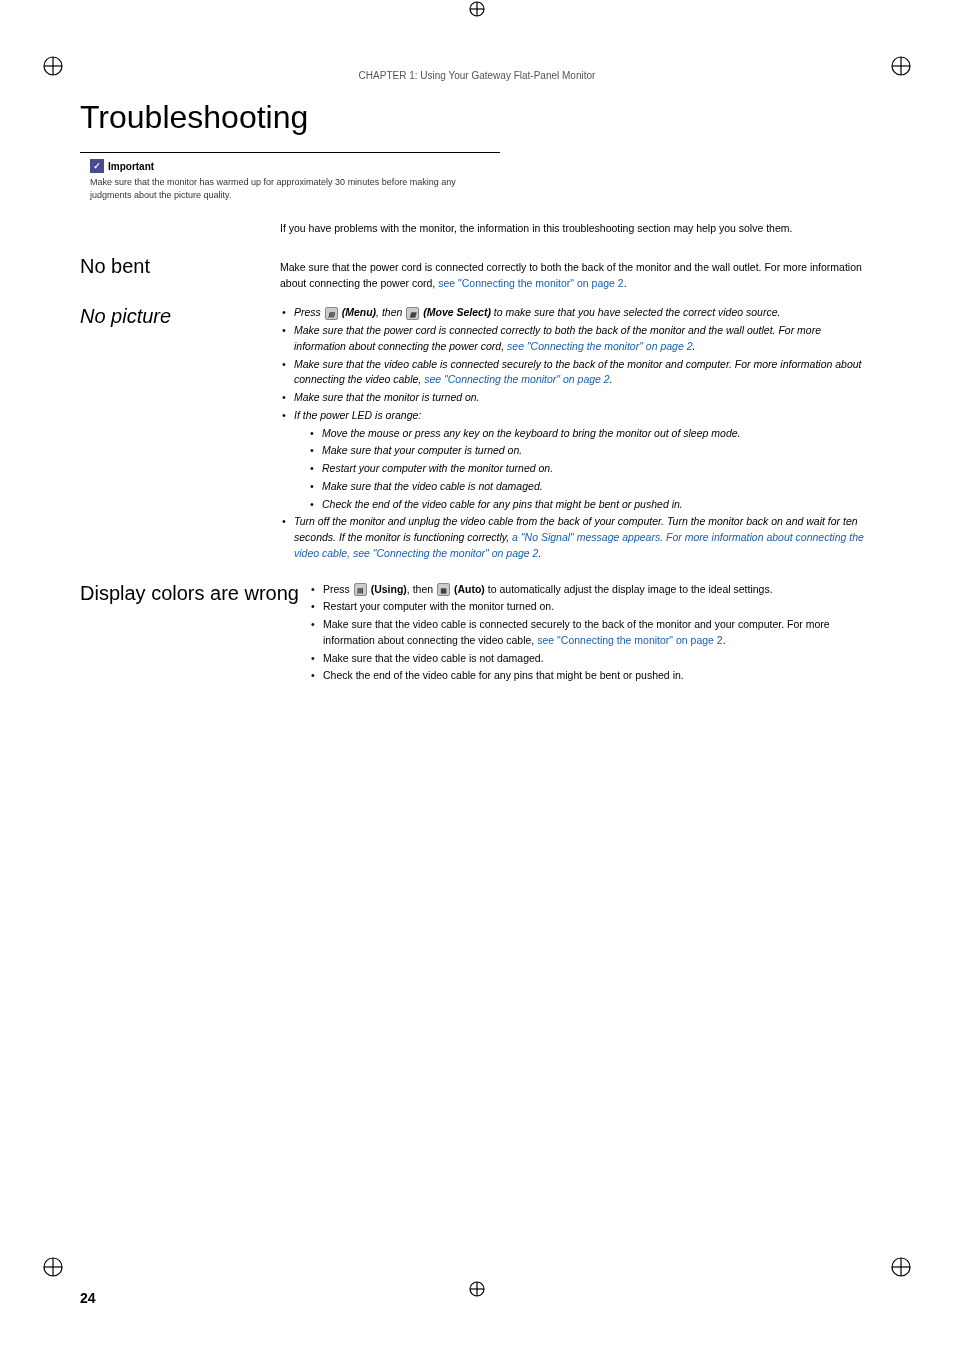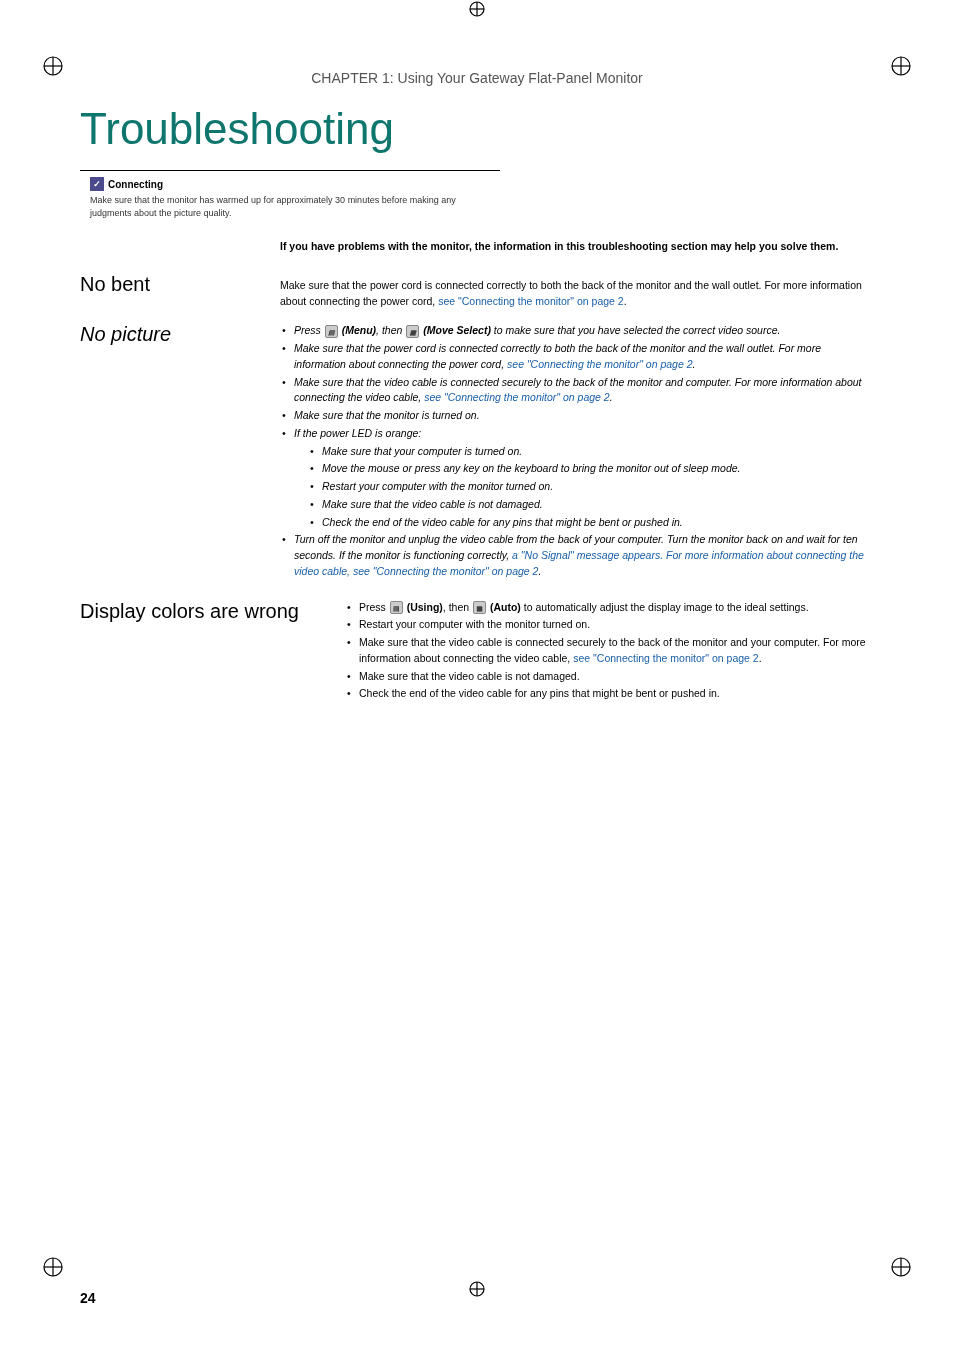--- a/index.html
+++ b/index.html
@@ -17,30 +17,30 @@
     .page {
       width: 954px;
       min-height: 1350px;
       background: #fff;
       position: relative;
       padding: 60px 80px 80px 80px;
     }
 
     .chapter-header {
       text-align: center;
-      font-size: 14px;
+      font-size: 10px;
       color: #555;
       margin-bottom: 18px;
       margin-top: 10px;
     }
 
     h1.page-title {
-      font-size: 44px;
+      font-size: 32px;
       font-weight: normal;
-      color: #0f766e;
+      color: #000000;
       margin-bottom: 16px;
       font-family: Arial, Helvetica, sans-serif;
     }
 
     .important-box {
       border-top: 1.5px solid #000;
       padding: 6px 10px;
       margin-bottom: 14px;
       max-width: 420px;
     }
@@ -204,59 +204,59 @@
     </svg>
   </div>
 
   <div class="chapter-header">CHAPTER 1: Using Your Gateway Flat-Panel Monitor</div>
 
   <h1 class="page-title">Troubleshooting</h1>
 
   <div class="important-box">
     <div class="imp-title">
       <span class="imp-check">✓</span>
-      <span>Connecting</span>
+      <span>Important</span>
     </div>
     <div class="imp-text">Make sure that the monitor has warmed up for approximately 30 minutes before making any judgments about the picture quality.</div>
   </div>
 
-  <p class="intro-text" style="margin-left:200px;font-weight:bold;">If you have problems with the monitor, the information in this troubleshooting section may help you solve them.</p>
+  <p class="intro-text" style="margin-left:200px;">If you have problems with the monitor, the information in this troubleshooting section may help you solve them.</p>
 
   <div style="display:flex; margin-bottom:14px;">
     <h2 style="font-size:20px; font-weight:normal; min-width:190px; margin-right:10px;">No bent</h2>
     <div style="flex:1;">
       <p style="font-size:10.5px; line-height:1.55; margin-top:4px;">
         Make sure that the power cord is connected correctly to both the back of the monitor and the wall outlet. For more information about connecting the power cord, <a class="link">see "Connecting the monitor" on page 2</a>.
       </p>
     </div>
   </div>
 
   <div style="display:flex; margin-bottom:18px;font-style:italic;">
     <h2 style="font-size:20px; font-weight:normal; min-width:190px; margin-right:10px;">No picture</h2>
     <div style="flex:1;">
       <ul class="bullet-list">
         <li>Press <span class="key-icon">▤</span> <strong>(<span>Menu</span>)</strong>, then <span class="key-icon">▦</span> <strong>(<span>Move Select</span>)</strong> to make sure that you have selected the correct video source.</li>
         <li>Make sure that the power cord is connected correctly to both the back of the monitor and the wall outlet. For more information about connecting the power cord, <a class="link">see "Connecting the monitor" on page 2</a>.</li>
         <li>Make sure that the video cable is connected securely to the back of the monitor and computer. For more information about connecting the video cable, <a class="link">see "Connecting the monitor" on page 2</a>.</li>
         <li>Make sure that the monitor is turned on.</li>
         <li>If the power LED is orange:
           <ul class="bullet-list sub-list">
+            <li>Move the mouse or press any key on the keyboard to bring the monitor out of sleep mode.</li>
             <li>Make sure that your computer is turned on.</li>
-            <li>Move the mouse or press any key on the keyboard to bring the monitor out of sleep mode.</li>
             <li>Restart your computer with the monitor turned on.</li>
             <li>Make sure that the video cable is not damaged.</li>
             <li>Check the end of the video cable for any pins that might be bent or pushed in.</li>
           </ul>
         </li>
         <li>Turn off the monitor and unplug the video cable from the back of your computer. Turn the monitor back on and wait for ten seconds. If the monitor is functioning correctly, <a class="link">a "No Signal" message appears. For more information about connecting the video cable, see "Connecting the monitor" on page 2</a>.</li>
       </ul>
     </div>
   </div>
 
-  <div style="display:flex; margin-bottom:30px;gap:36px;">
+  <div style="display:flex; margin-bottom:30px;">
     <h2 style="font-size:20px; font-weight:normal; min-width:190px; margin-right:10px;">Display colors are wrong</h2>
     <div style="flex:1;">
       <ul class="bullet-list">
         <li>Press <span class="key-icon">▤</span> <strong>(Using)</strong>, then <span class="key-icon">▦</span> <strong>(Auto)</strong> to automatically adjust the display image to the ideal settings.</li>
         <li>Restart your computer with the monitor turned on.</li>
         <li>Make sure that the video cable is connected securely to the back of the monitor and your computer. For more information about connecting the video cable, <a class="link">see "Connecting the monitor" on page 2</a>.</li>
         <li>Make sure that the video cable is not damaged.</li>
         <li>Check the end of the video cable for any pins that might be bent or pushed in.</li>
       </ul>
     </div>

